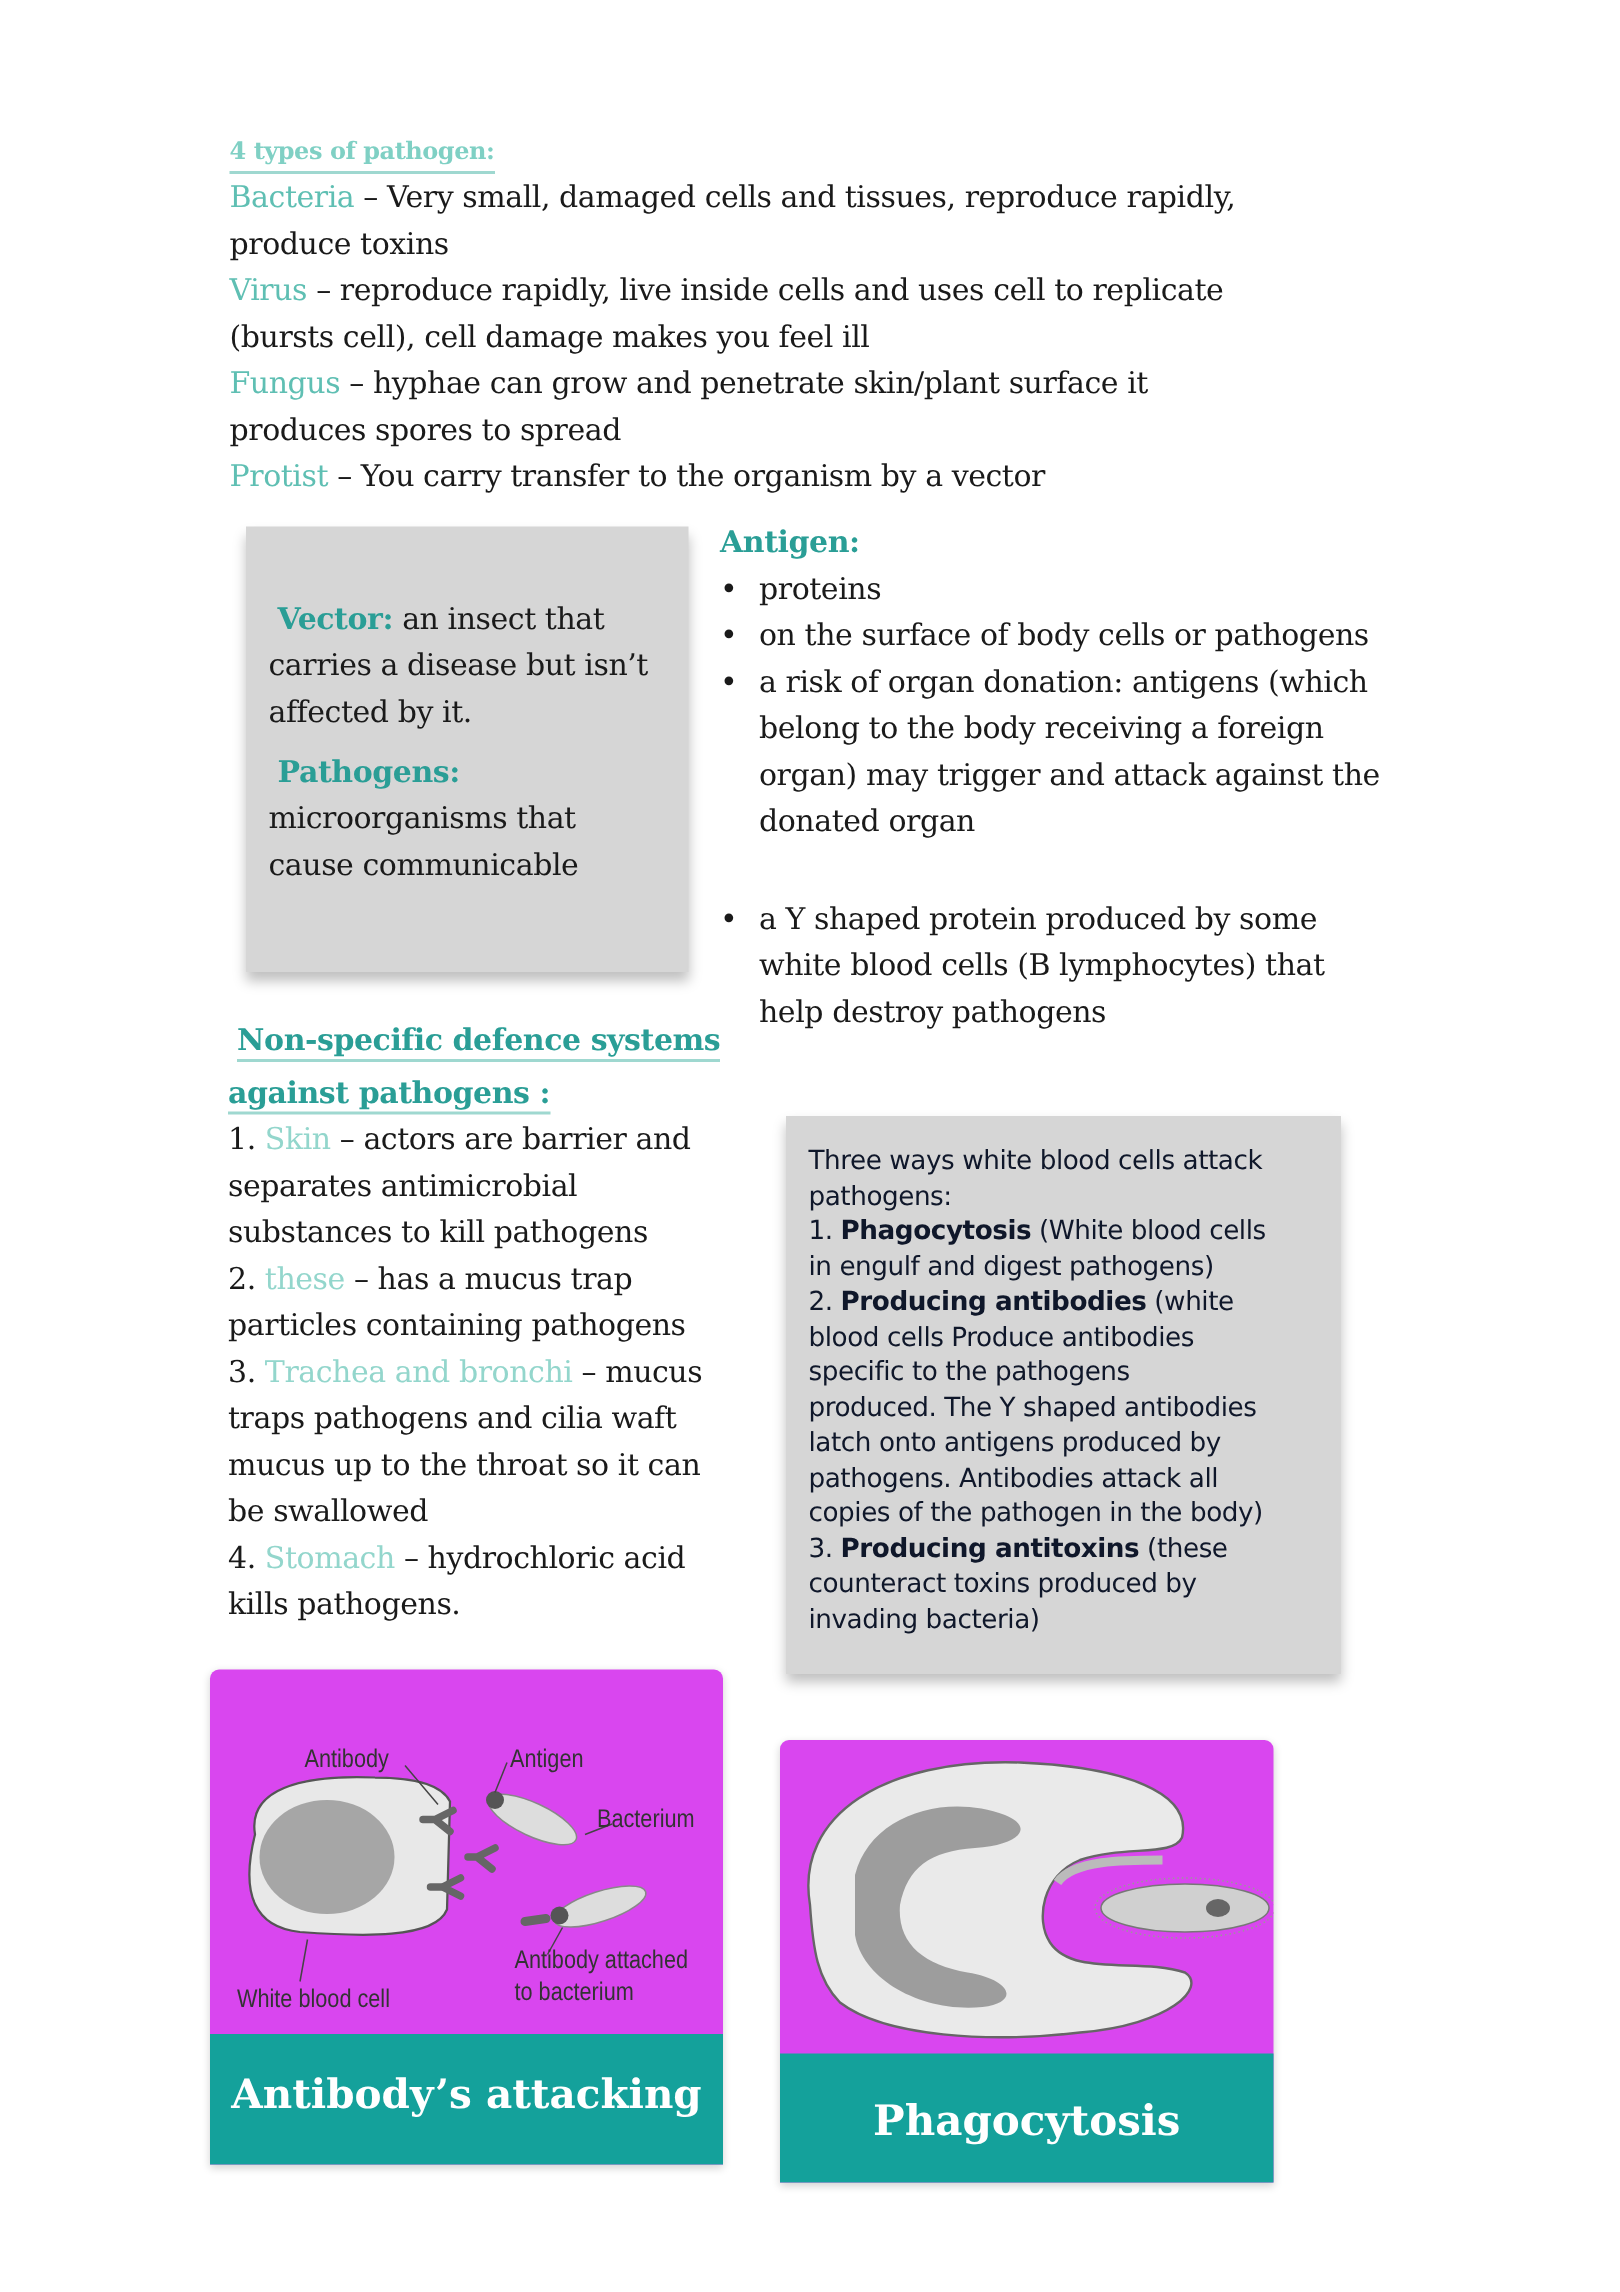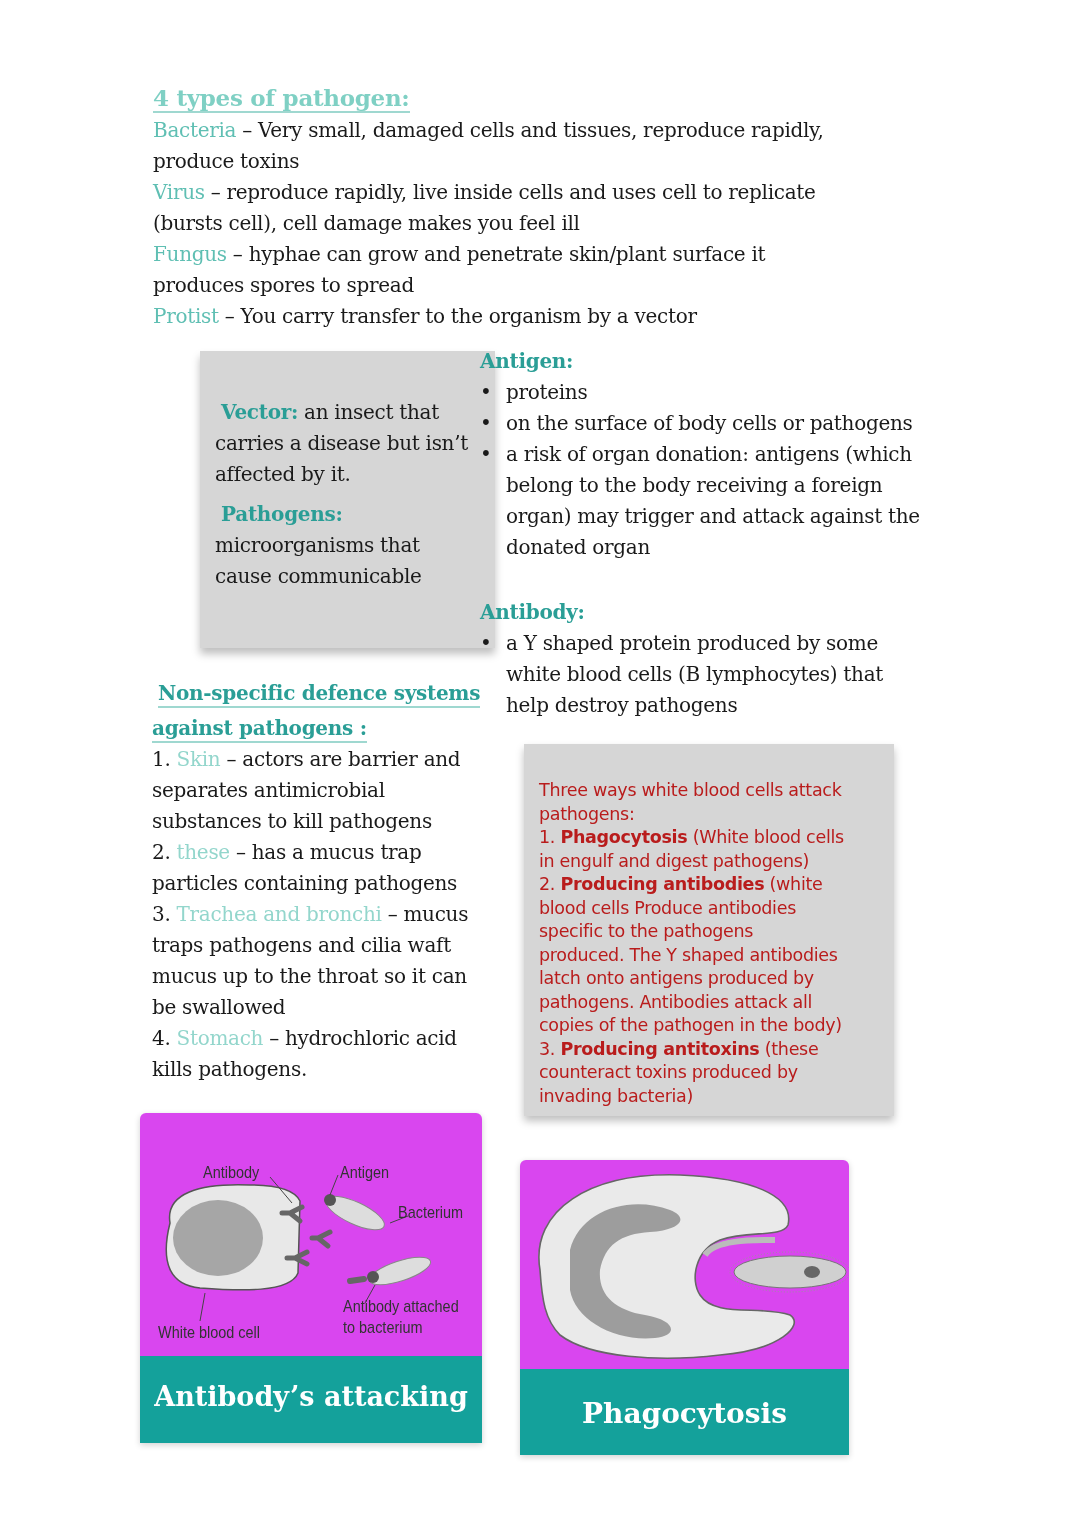--- a/index.html
+++ b/index.html
@@ -7,38 +7,38 @@
          font-family:"DejaVu Serif", serif; color:#1a1a1a; }
   .abs { position:absolute; }
   .serif { font-family:"DejaVu Serif", serif; font-size:20px; line-height:31px; letter-spacing:-0.3px; }
   .teal-head { color:#2a9e96; font-weight:bold; }
   .lt-teal { color:#5fbfb3; }
   .pale-teal { color:#93d6cc; }
   .underline { border-bottom:2px solid #9fd8d0; display:inline-block; line-height:26px; }
   .line { display:block; white-space:nowrap; }
 
   #types { left:153px; top:84px; width:760px; }
-  #types .hd { font-size:23px; color:#7fd0c4; font-weight:bold; }
+  #types .hd { font-size:16px; color:#7fd0c4; font-weight:bold; }
 
   #defbox { left:164px; top:351px; width:295px; height:297px; background:#d6d6d6;
-            box-shadow:0 6px 8px rgba(0,0,0,0.25);margin-left:36px; }
+            box-shadow:0 6px 8px rgba(0,0,0,0.25); }
   #defbox .inner { position:absolute; left:15px; top:46px; width:280px; }
 
   #antigen { left:480px; top:346px; width:480px; }
   .bul { position:relative; padding-left:26px; }
   .bul .dot { position:absolute; left:0; top:0; }
 
   #antibody { left:480px; top:597px; width:480px; }
 
   #nonspec { left:152px; top:678px; width:340px; }
 
   #waysbox { left:524px; top:744px; width:370px; height:372px; background:#d6d6d6;
              box-shadow:0 5px 8px rgba(0,0,0,0.25); }
   #waysbox .inner { position:absolute; left:15px; top:19px; width:350px;
-             font-family:"DejaVu Sans", sans-serif; font-size:17.5px; line-height:23.5px; color:#b91c1c; letter-spacing:-0.3px;margin-top:16px; }
+             font-family:"DejaVu Sans", sans-serif; font-size:17.5px; line-height:23.5px; color:#0f172a; letter-spacing:-0.3px; }
   #waysbox b { font-weight:bold; }
 
   .card { background:#d946ef; box-shadow:0 2px 6px rgba(0,0,0,0.18); border-radius:6px 6px 0 0; }
   #card1 { left:140px; top:1113px; width:342px; height:330px; }
   #card2 { left:520px; top:1160px; width:329px; height:295px; }
   .caption { position:absolute; left:0; right:0; bottom:0; background:#14a19b; color:#fff;
              font-family:"DejaVu Serif", serif; font-weight:bold; text-align:center; }
   #card1 .caption { height:87px; line-height:82px; font-size:27px; }
   #card2 .caption { height:86px; line-height:90px; font-size:28px; }
   .diagram-label { position:absolute; font-family:"Liberation Sans", sans-serif; font-size:17px; color:#333; white-space:nowrap; transform:scaleX(0.85); transform-origin:left; }
@@ -81,21 +81,20 @@
   <div class="bul">
       <span class="dot">•</span>
     <span class="line">a risk of organ donation: antigens (which</span>
     <span class="line">belong to the body receiving a foreign</span>
     <span class="line">organ) may trigger and attack against the</span>
     <span class="line">donated organ</span>
   </div>
 </div>
 
 <div id="antibody" class="abs serif">
-  <span class="line teal-head">Antibody:</span>
   <div class="bul">
       <span class="dot">•</span>
     <span class="line">a Y shaped protein produced by some</span>
     <span class="line">white blood cells (B lymphocytes) that</span>
     <span class="line">help destroy pathogens</span>
   </div>
 </div>
 
 <div id="nonspec" class="abs serif">
   <span class="line">&nbsp;<span class="underline teal-head">Non-specific defence systems</span></span>

